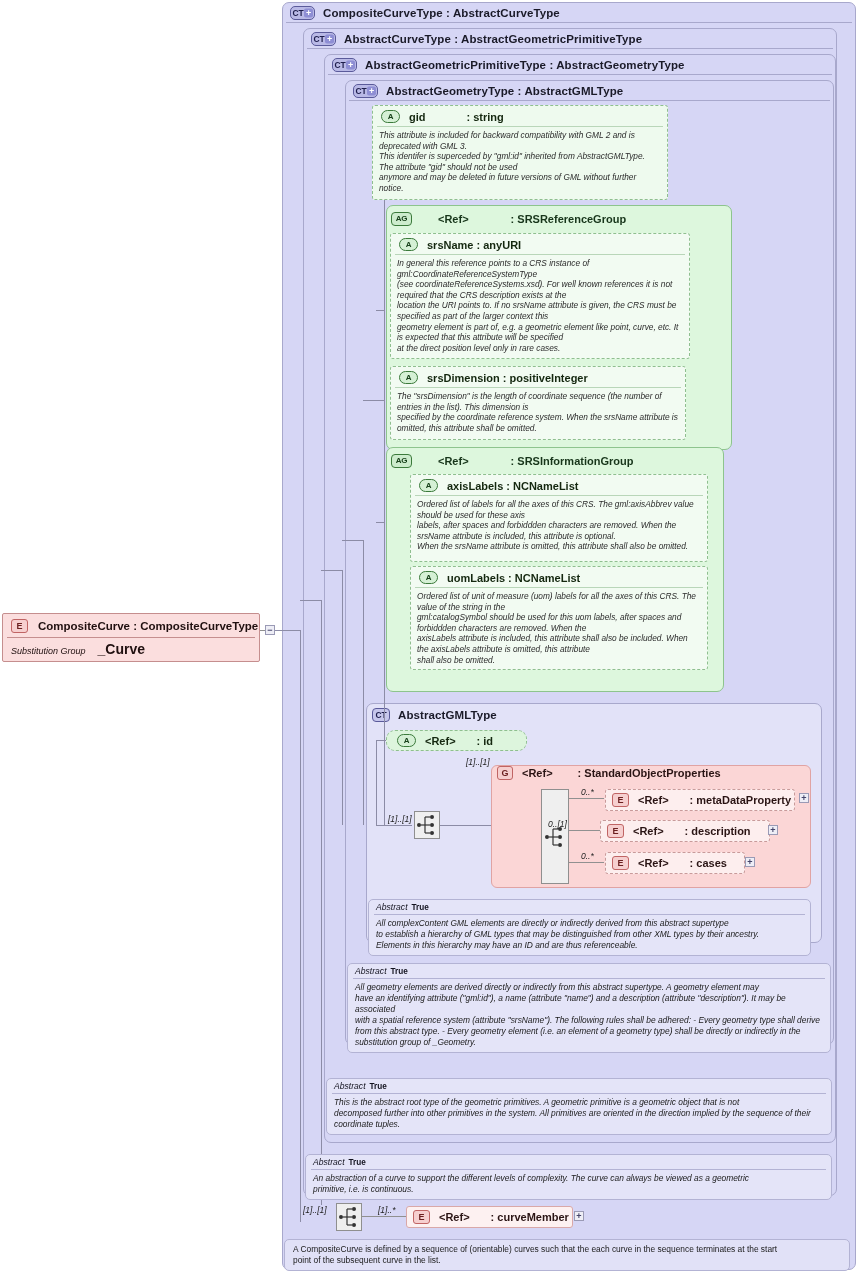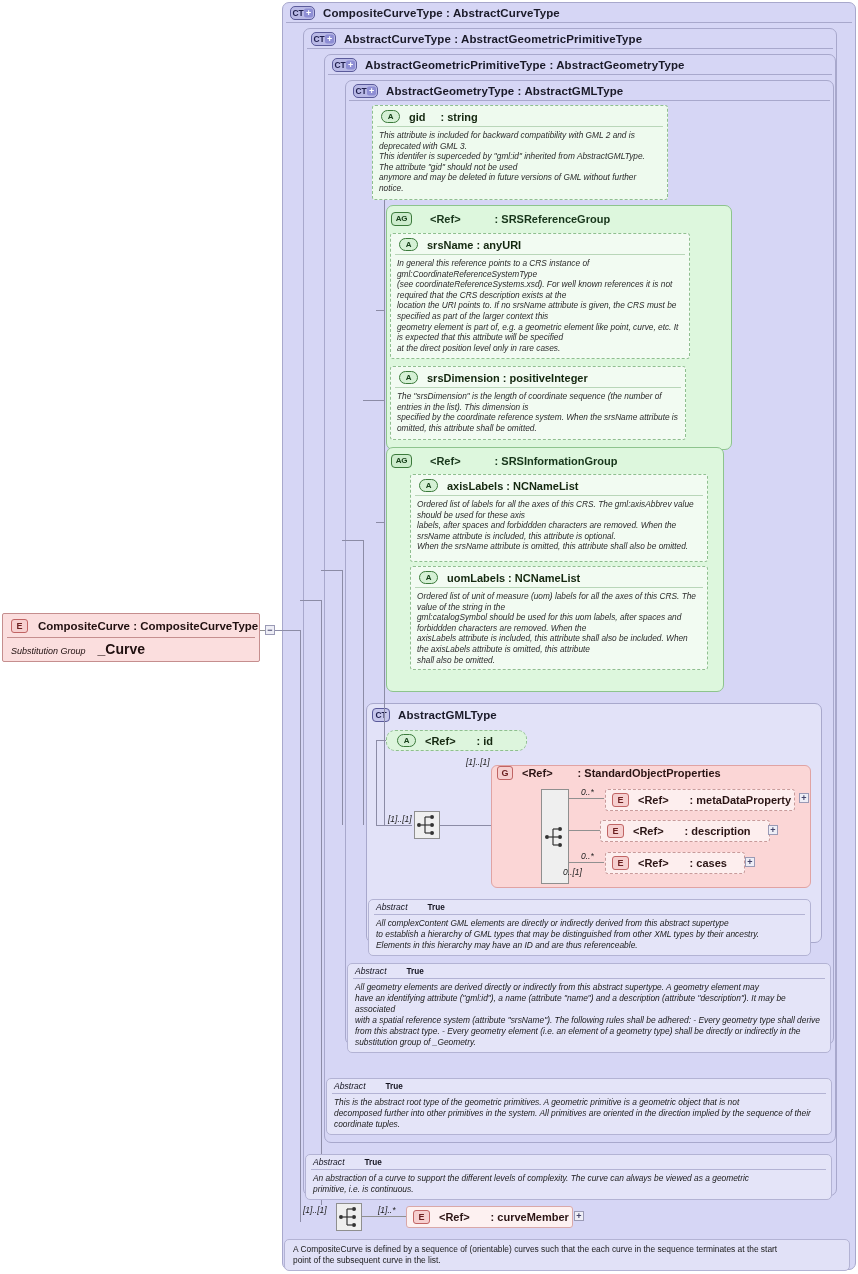--- a/index.html
+++ b/index.html
@@ -163,21 +163,21 @@
   .ag-panel {
     position: absolute;
     background: #ddf7dd;
     border: 1px solid #8dc48d;
     border-radius: 7px;
   }
   .ag-hdr {
     position: absolute;
     display: flex;
     align-items: center;
-    gap: 18px;
+    gap: 26px;
     font-size: 11px;
     font-weight: bold;
     color: #17351a;
     white-space: nowrap;
   }
 
   
   .g-panel {
     position: absolute;
     background: #fbd6d6;
@@ -258,21 +258,21 @@
   .doc-block {
     position: absolute;
     background: #e4e4f8;
     border: 1px solid #b3b3d4;
     border-radius: 5px;
     overflow: hidden;
   }
   .doc-block .hdr {
     display: flex;
     align-items: baseline;
-    gap: 20px;
+    gap: 4px;
     padding: 2px 7px 2px 7px;
     font-size: 8.6px;
     color: #12121e;
     white-space: nowrap;
   }
   .doc-block .hdr .k { font-style: italic; }
   .doc-block .hdr .v { font-weight: bold; font-size: 8.2px; }
   .doc-block .hr { height: 1px; background: #b3b3d4; margin: 0 5px; }
   .doc-block .body {
     font-size: 8.4px;
@@ -390,21 +390,21 @@
     <div class="sub">
       <span class="k">Substitution Group</span>
       <span class="v">_Curve</span>
     </div>
   </div>
 
   <div class="attr-card" style="left:372px; top:105px; width:296px; height:95px;">
     <div class="row">
       <span class="badge badge-a">A</span>
       <span>gid</span>
-      <span style="margin-left:6px">: string</span>
+      <span style="margin-left:32px">: string</span>
     </div>
     <div class="sep"></div>
     <div class="doc">This attribute is included for backward compatibility with GML 2 and is deprecated with GML 3.
 This identifer is superceded by "gml:id" inherited from AbstractGMLType. The attribute "gid" should not be used
 anymore and may be deleted in future versions of GML without further notice.</div>
   </div>
 
   <div class="ag-panel" style="left:386px; top:205px; width:346px; height:245px;"></div>
   <div class="ag-hdr" style="left:391px; top:212px;">
     <span class="badge badge-ag">AG</span>
@@ -516,21 +516,21 @@
   <div class="lnk h" style="left:569px; top:862px; width:35px;"></div>
 
   <div class="card-lbl" style="left:581px; top:787px;">0..*</div>
   <div class="el-card" style="left:605px; top:789px; width:190px;">
     <span class="badge badge-e">E</span>
     <span>&lt;Ref&gt;</span>
     <span style="margin-left:12px">: metaDataProperty</span>
   </div>
   <div class="expand" style="left:799px; top:793px;">+</div>
 
-  <div class="card-lbl" style="left:563px; top:819px;margin-top:48px;">0..[1]</div>
+  <div class="card-lbl" style="left:548px; top:819px;">0..[1]</div>
   <div class="el-card" style="left:600px; top:820px; width:170px;">
     <span class="badge badge-e">E</span>
     <span>&lt;Ref&gt;</span>
     <span style="margin-left:12px">: description</span>
   </div>
   <div class="expand" style="left:768px; top:825px;">+</div>
 
   <div class="card-lbl" style="left:581px; top:851px;">0..*</div>
   <div class="el-card" style="left:605px; top:852px; width:140px;">
     <span class="badge badge-e">E</span>

